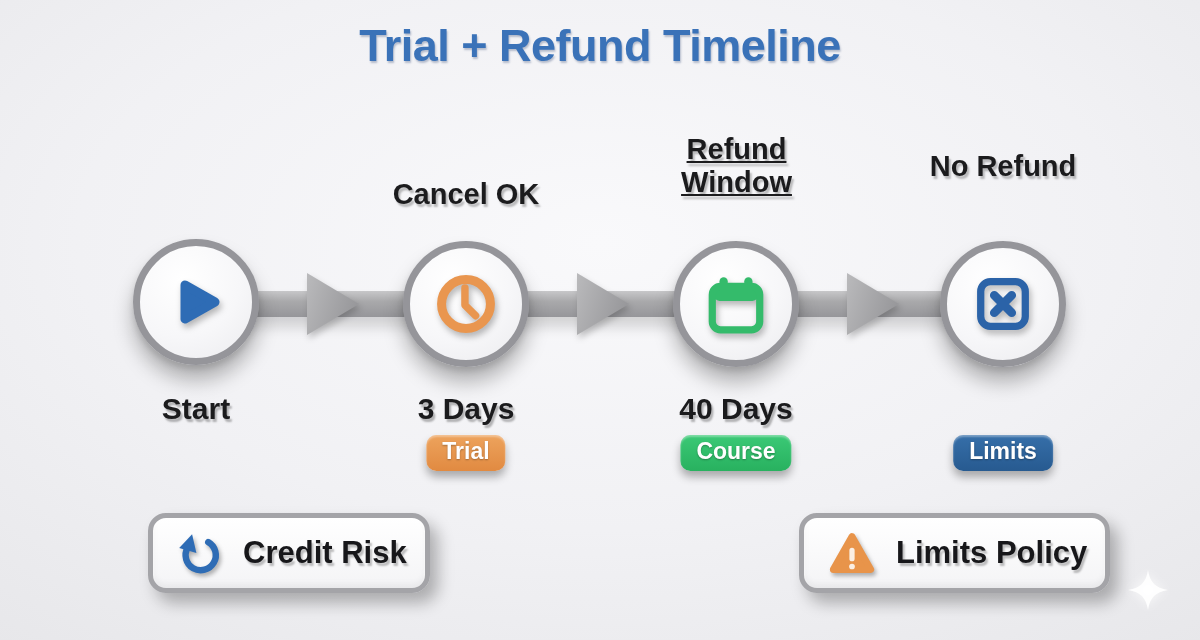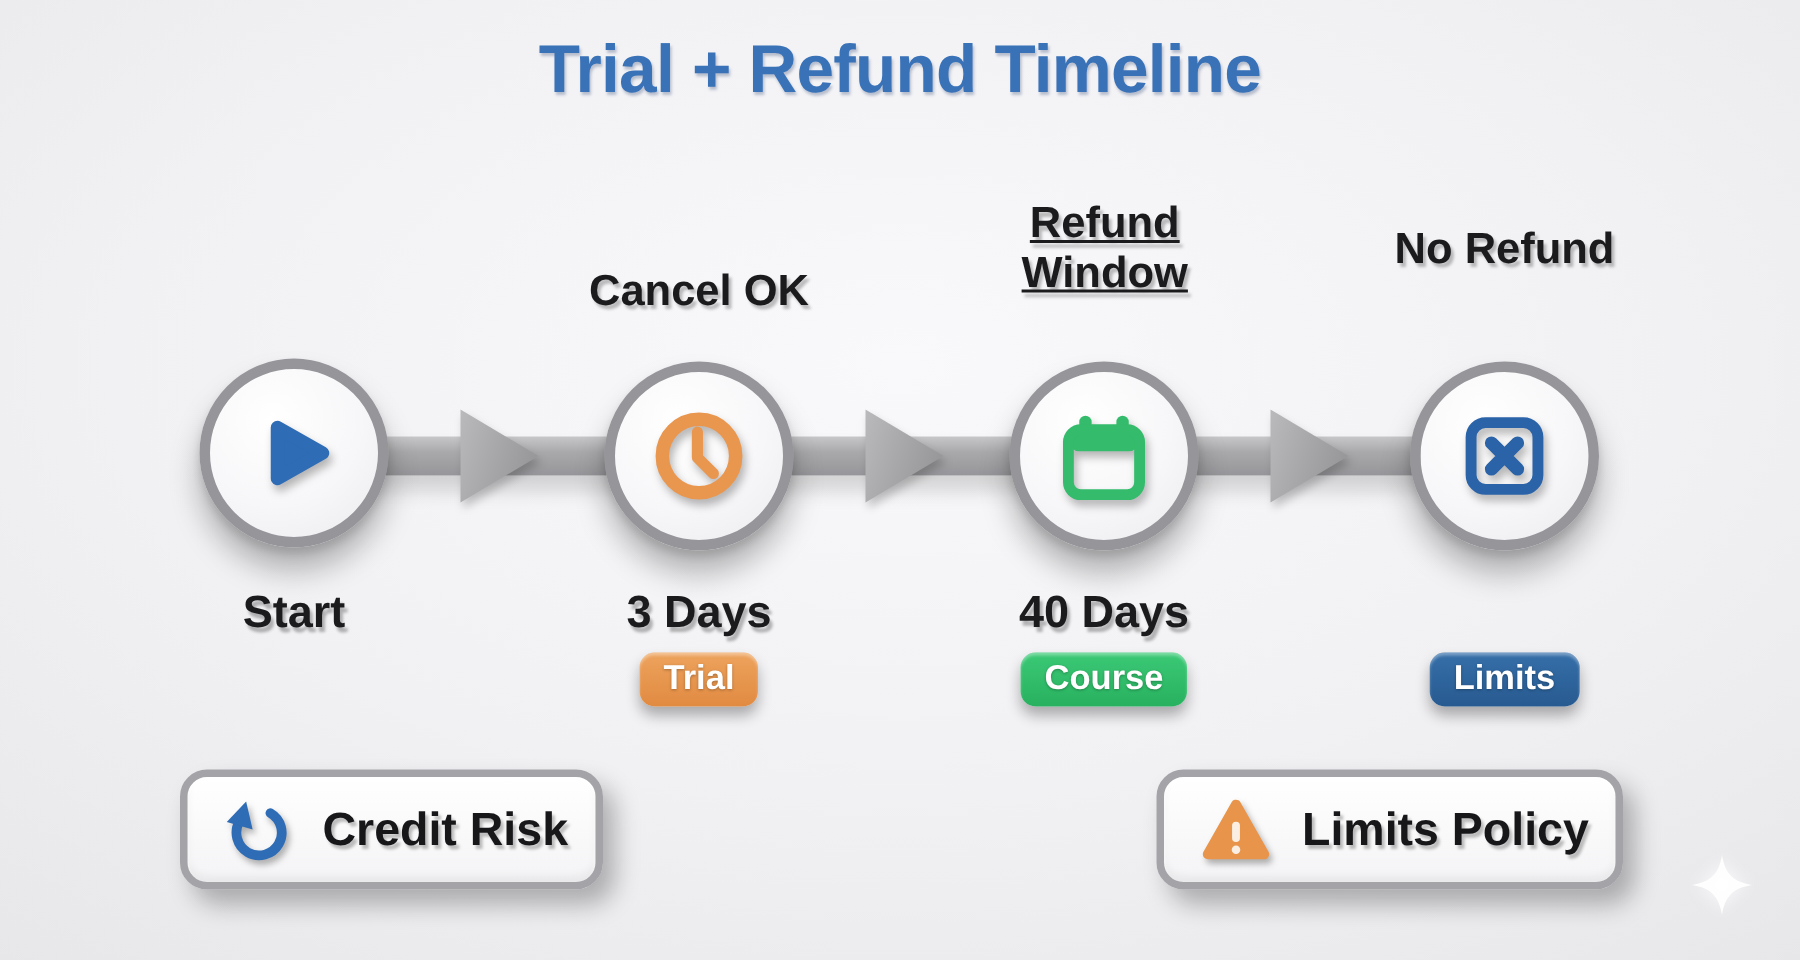--- a/index.html
+++ b/index.html
@@ -51,21 +51,21 @@
     z-index:2;white-space:nowrap;
   }
   .badge-orange{left:466px;background:linear-gradient(#eda35d,#e18a41);text-align:right;}
   .badge-green{left:736px;background:linear-gradient(#3bc976,#28b15f);}
   .badge-blue{left:1003px;background:linear-gradient(#366fa9,#275a90);}
   .btn{
     position:absolute;top:513px;height:80px;border-radius:18px;border:5px solid #a4a4a8;
     background:linear-gradient(#ffffff,#f4f4f6);
     box-shadow:8px 10px 16px rgba(0,0,0,0.28), inset 0 2px 3px rgba(255,255,255,0.9), inset 0 -4px 6px rgba(0,0,0,0.05);
     display:flex;align-items:center;gap:20px;padding:0 24px;box-sizing:border-box;
-    cursor:pointer;z-index:2;
+    cursor:pointer;z-index:2;margin-left:28px;
   }
   .btn-left{left:120px;width:282px;}
   .btn-right{left:771px;width:311px;}
   .btn svg{filter:drop-shadow(2px 3px 2px rgba(0,0,0,0.3));flex:0 0 auto;}
   .btn span{font-size:31px;font-weight:700;color:#17171a;text-shadow:2px 3px 2px rgba(0,0,0,0.25);white-space:nowrap;}
   .sparkle{position:absolute;left:1127px;top:569px;z-index:2;filter:drop-shadow(0 0 6px rgba(255,255,255,0.9));}
 </style>
 </head>
 <body>
 

